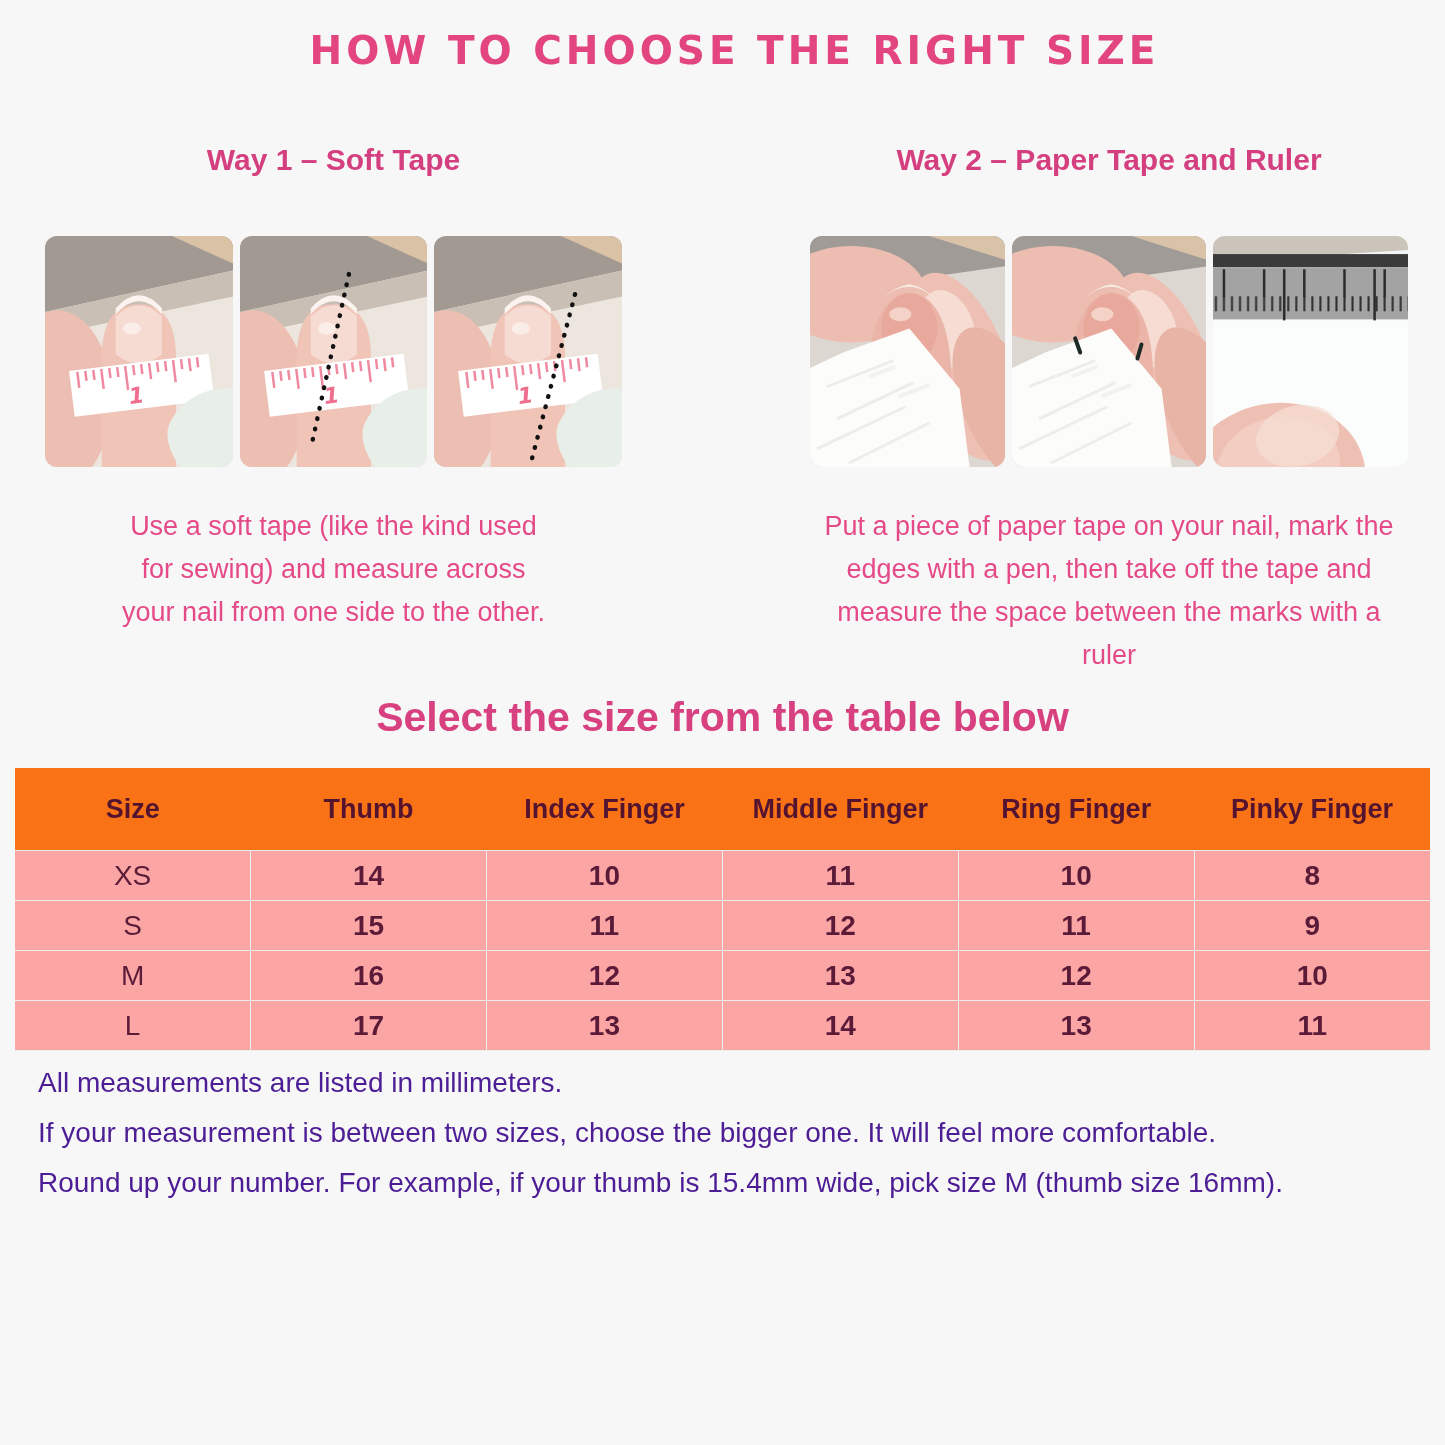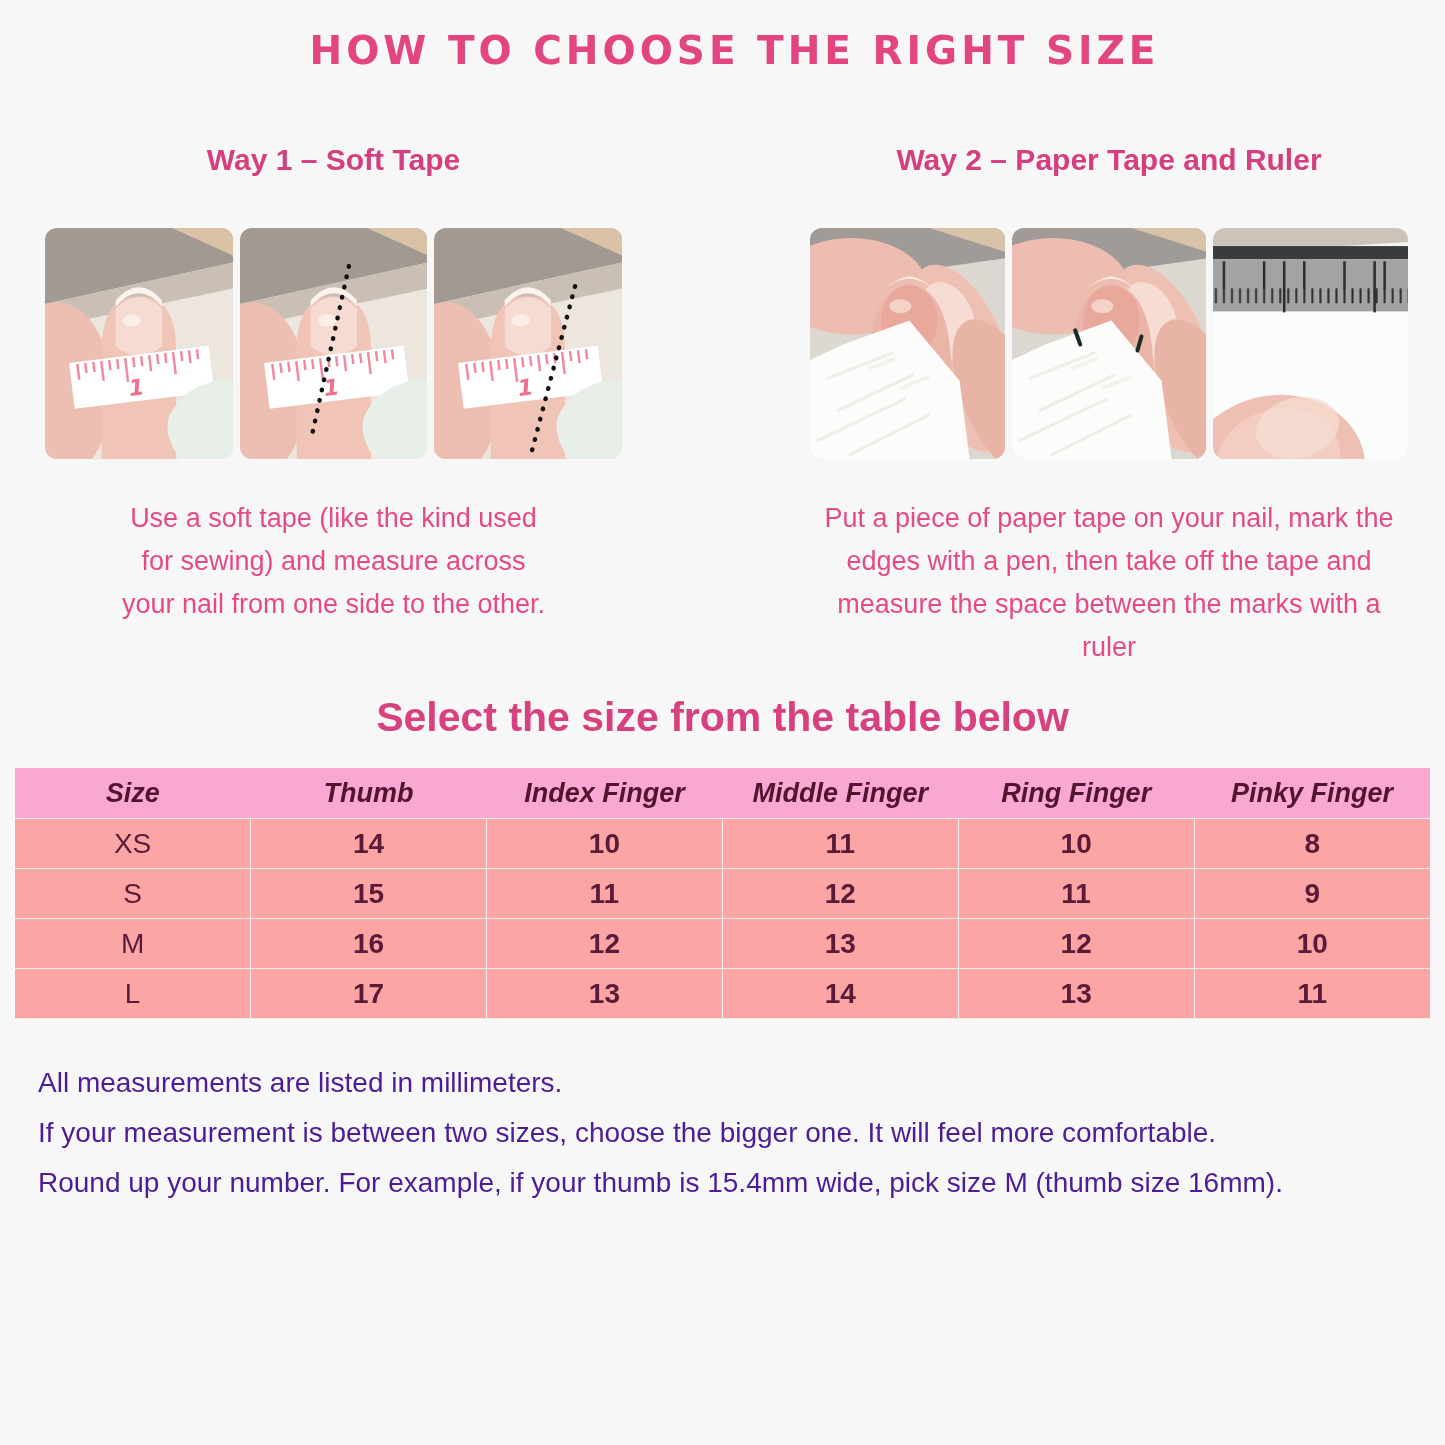--- a/index.html
+++ b/index.html
@@ -21,21 +21,21 @@
     margin:0;
   }
   .col{position:absolute;top:140px;}
   .col-left{left:45px;width:577px;}
   .col-right{left:810px;width:598px;}
   .way-heading{
     text-align:center;
     font-weight:bold;
     font-size:30px;
     color:#d4407f;
-    margin:0 0 0 0;
+    margin:0 0 8px 0;
     height:88px;
     line-height:40px;
   }
   .photo-row{
     display:flex;
     gap:7px;
     height:231px;
   }
   .photo{
     flex:1;
@@ -60,27 +60,26 @@
     margin:0;
   }
   table.size-table{
     position:absolute;
     top:768px;left:15px;
     width:1415px;
     border-collapse:collapse;
     table-layout:fixed;
   }
   table.size-table th{
-    background:#f9a8d4;
+    background:#f97316;
     color:#54132f;
     font-weight:bold;
     font-size:27px;
     height:50px;
-    padding:0;
-    font-style:italic;
+    padding:16px;
   }
   table.size-table td{
     background:#fca5a5;
     color:#5b1b38;
     font-size:28px;
     text-align:center;
     height:49px;
     padding:0;
     border-top:1px solid #ececec;
   }

